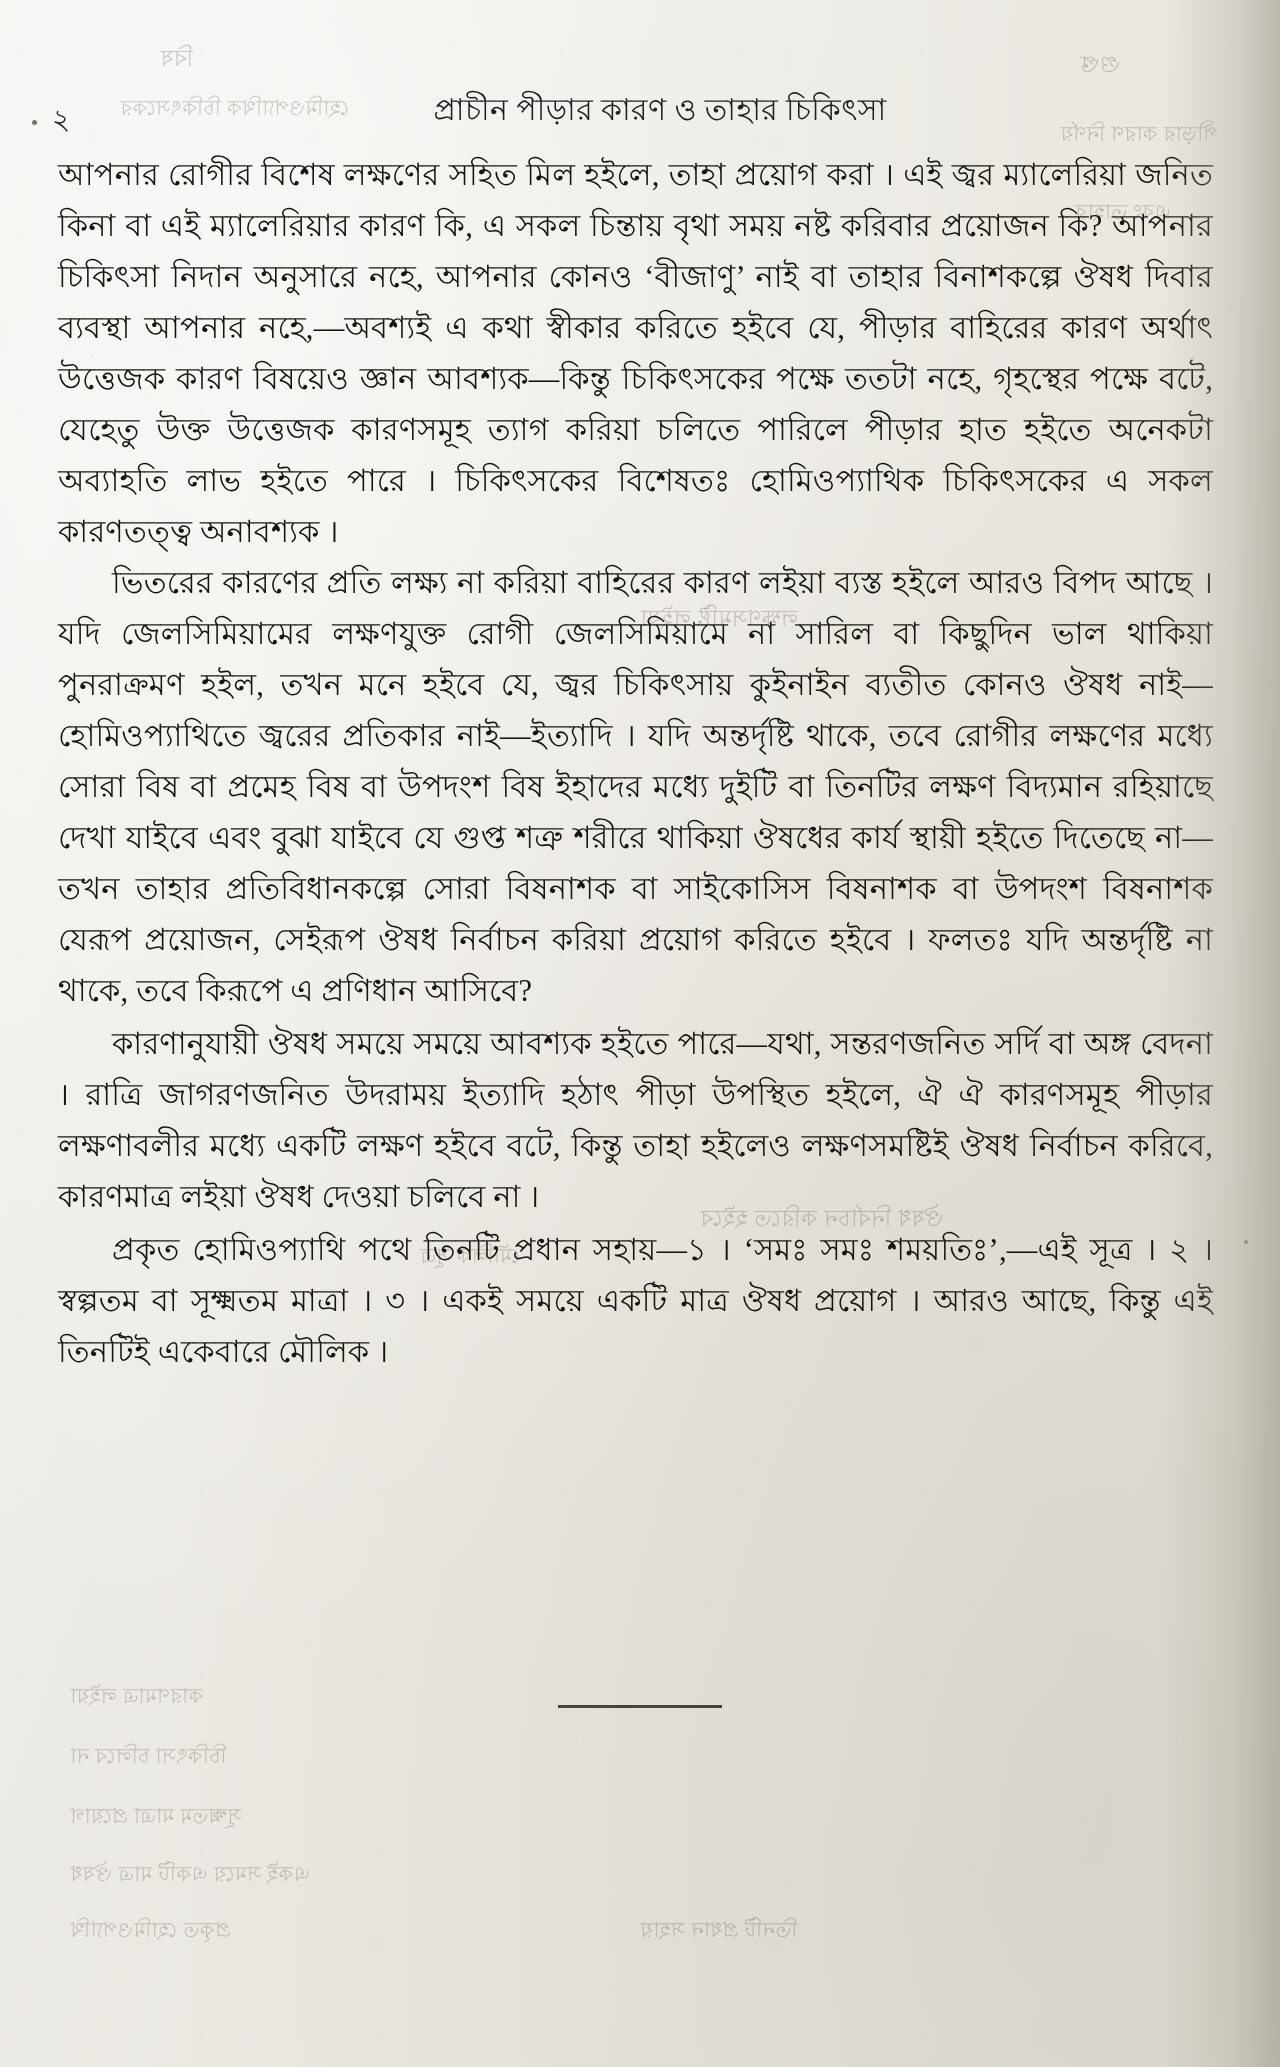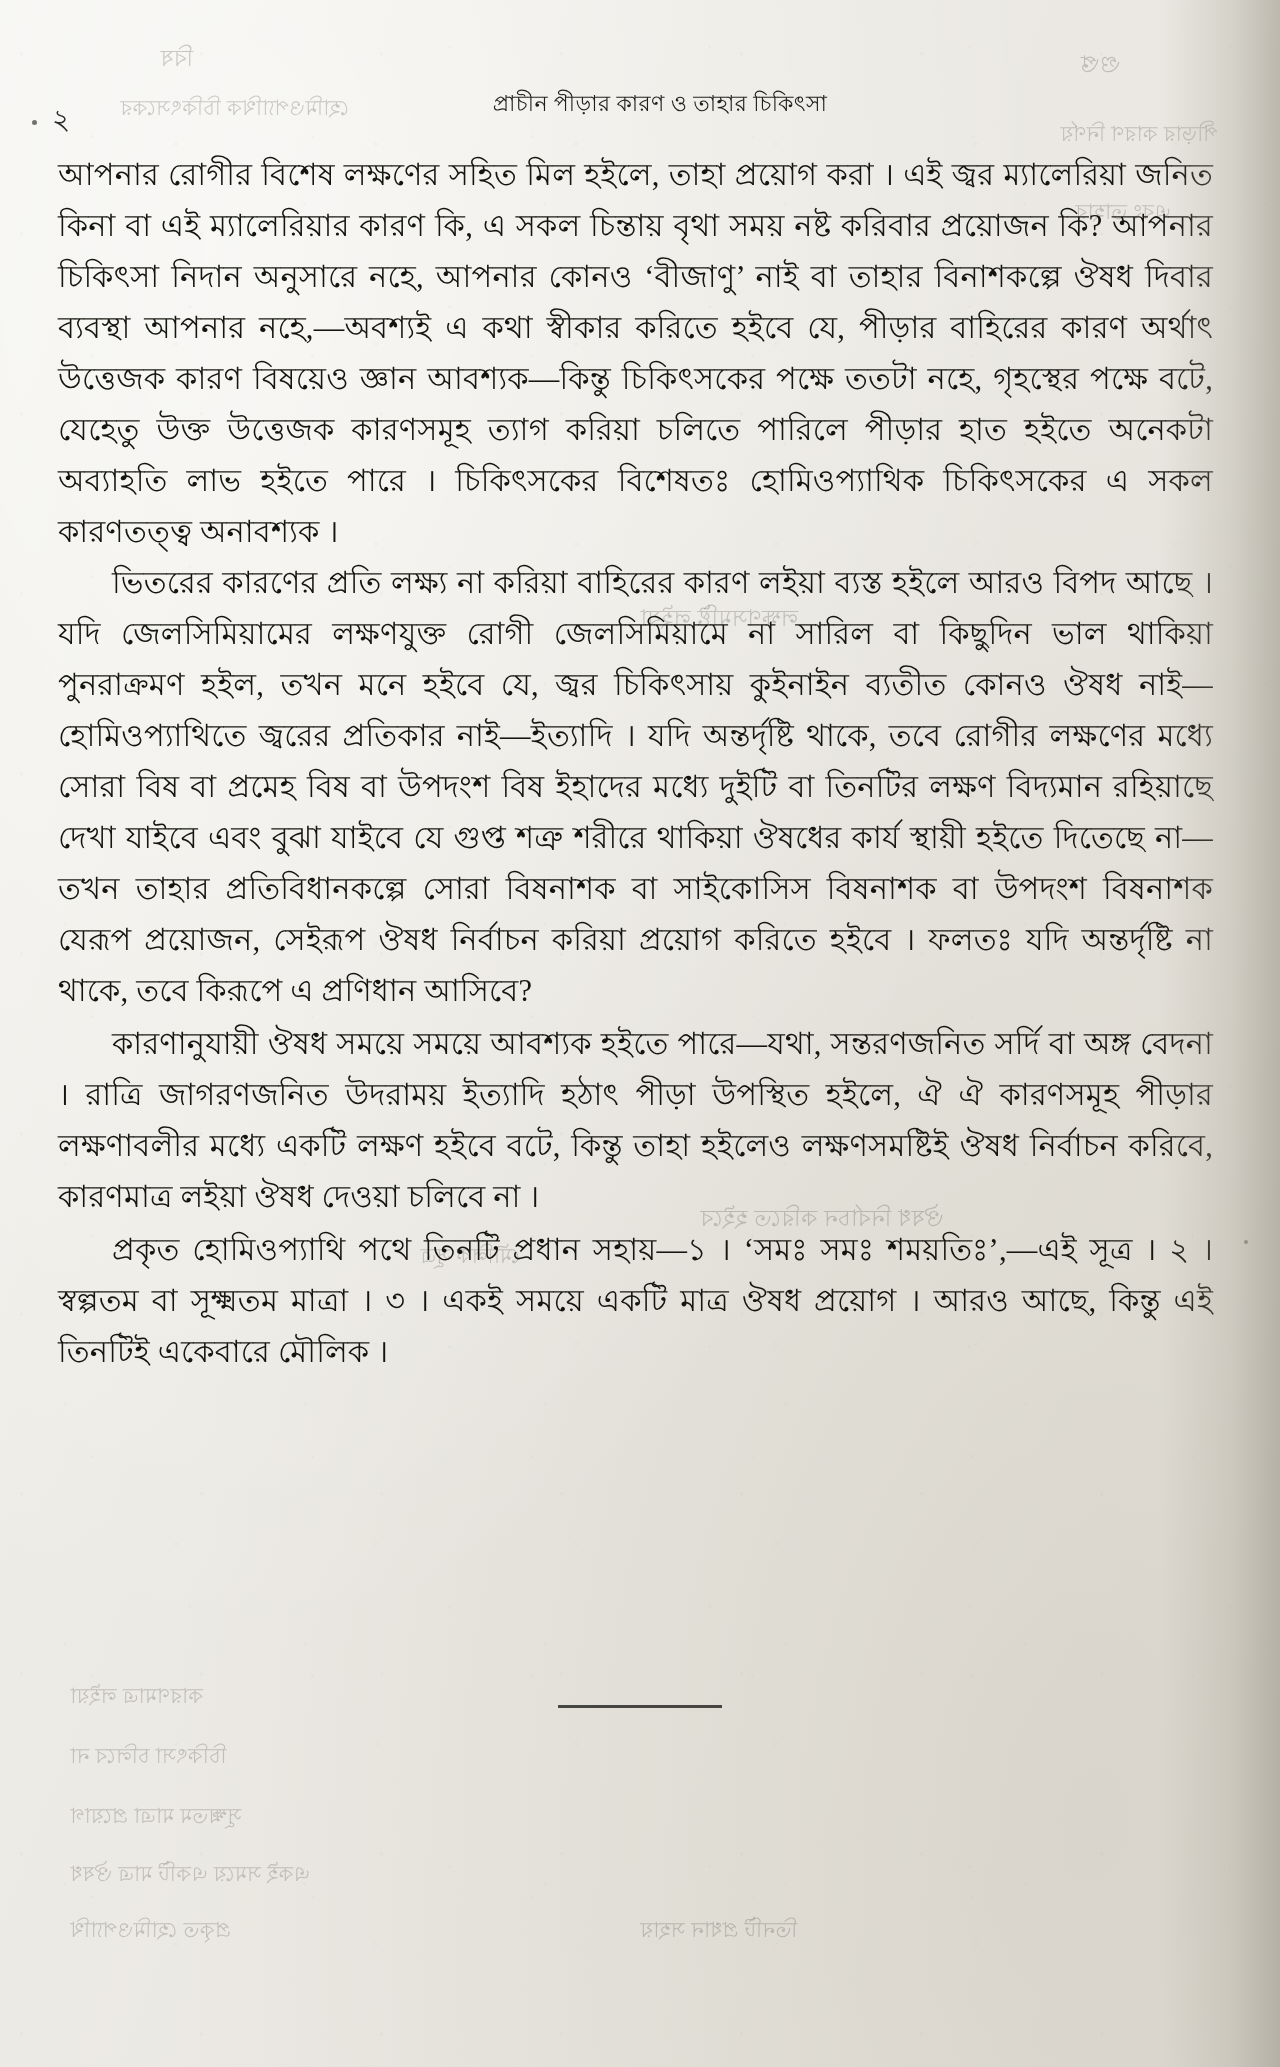--- a/index.html
+++ b/index.html
@@ -75,21 +75,21 @@
     left: 52px;
     top: 98px;
     font-size: 28px;
     color: #2a2a28;
   }
   .running-title {
     position: absolute;
     left: 0; right: 0;
     top: 86px;
     text-align: center;
-    font-size: 22px;
+    font-size: 30px;
     color: #1f1f1e;
     letter-spacing: 0.4px;
     padding-left: 40px;
   }
 
   .body-text {
     position: absolute;
     top: 150px;
     left: 58px;
     width: 1155px;

